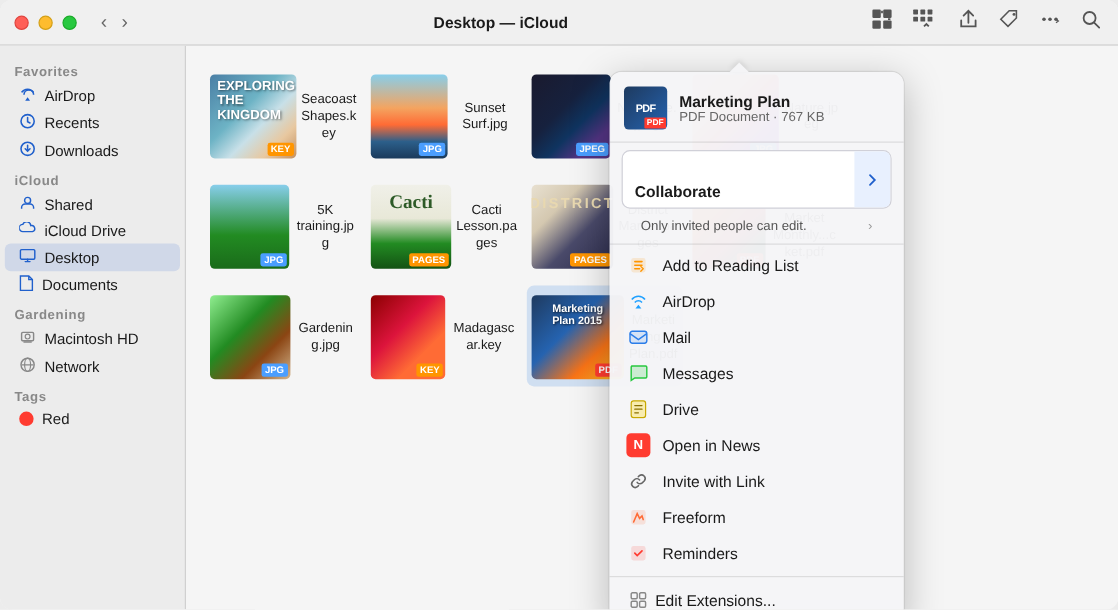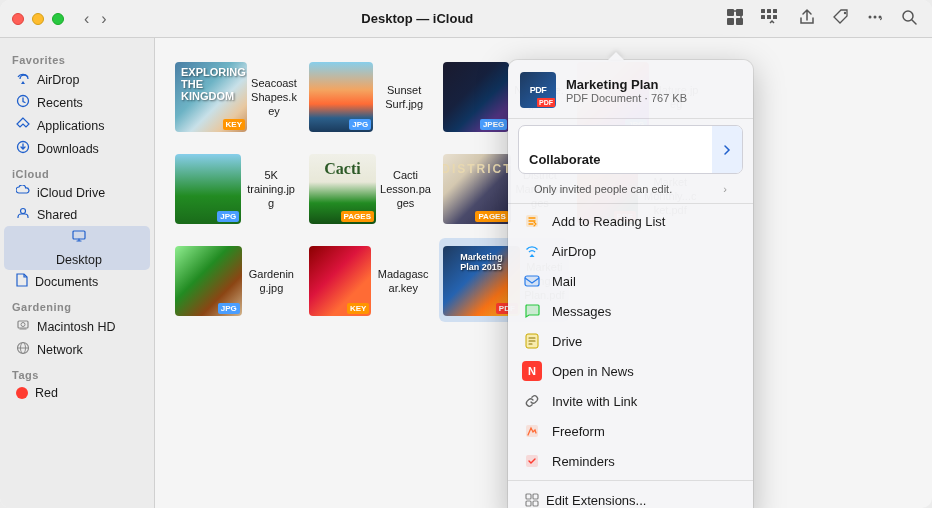--- a/index.html
+++ b/index.html
@@ -93,21 +93,21 @@
       display: flex;
       align-items: center;
       padding: 3px 8px 3px 12px;
       gap: 7px;
       cursor: pointer;
       border-radius: 5px;
       margin: 0 4px;
       font-size: 12.5px;
       color: #1a1a1a;
     }
-    .sidebar-item.active { background: #d0d8e8; flex-direction: column; }
+    .sidebar-item.active { background: #d0d8e8; }
     .sidebar-icon { font-size: 13px; flex-shrink: 0; }
     .sidebar-label { font-size: 12.5px; white-space: nowrap; overflow: hidden; text-overflow: ellipsis; }
 
     .tag-dot {
       width: 12px; height: 12px; border-radius: 50%; flex-shrink: 0;
     }
 
     
     .file-area {
       flex: 1;
@@ -390,52 +390,44 @@
           <svg width="14" height="14" viewBox="0 0 14 14" fill="none">
             <circle cx="7" cy="7" r="5.5" stroke="#2060cc" stroke-width="1.3" fill="none"></circle>
             <path d="M7 4v3.5l2 1" stroke="#2060cc" stroke-width="1.3" stroke-linecap="round"></path>
           </svg>
         </span>
         <span class="sidebar-label">Recents</span>
       </div>
       <div class="sidebar-item">
         <span class="sidebar-icon">
           <svg width="14" height="14" viewBox="0 0 14 14" fill="none">
-            <path d="M7 1L1 7l3 3 3-3 3 3 3-3z" stroke="#2060cc" stroke-width="1.2" fill="none"></path>
-          </svg>
-        </span>
-        <span class="sidebar-label">Applications</span>
-      </div>
-      <div class="sidebar-item">
-        <span class="sidebar-icon">
-          <svg width="14" height="14" viewBox="0 0 14 14" fill="none">
             <circle cx="7" cy="7" r="5.5" stroke="#2060cc" stroke-width="1.3" fill="none"></circle>
             <path d="M7 4v4M5 7l2 2 2-2" stroke="#2060cc" stroke-width="1.3" stroke-linecap="round"></path>
           </svg>
         </span>
         <span class="sidebar-label">Downloads</span>
       </div>
 
       <div class="sidebar-section-label">iCloud</div>
-      <div class="sidebar-item">
-        <span class="sidebar-icon">
-          <svg width="14" height="12" viewBox="0 0 14 12" fill="none">
-            <path d="M11 8H3a3 3 0 010-6 3.5 3.5 0 016.7 1A2.5 2.5 0 0111 8z" stroke="#2060cc" stroke-width="1.2" fill="none"></path>
-          </svg>
-        </span>
-        <span class="sidebar-label">iCloud Drive</span>
-      </div>
       <div class="sidebar-item">
         <span class="sidebar-icon">
           <svg width="14" height="14" viewBox="0 0 14 14" fill="none">
             <path d="M2 12v-1a3 3 0 013-3h4a3 3 0 013 3v1" stroke="#2060cc" stroke-width="1.2" fill="none"></path>
             <circle cx="7" cy="5" r="2.5" stroke="#2060cc" stroke-width="1.2" fill="none"></circle>
           </svg>
         </span>
         <span class="sidebar-label">Shared</span>
+      </div>
+      <div class="sidebar-item">
+        <span class="sidebar-icon">
+          <svg width="14" height="12" viewBox="0 0 14 12" fill="none">
+            <path d="M11 8H3a3 3 0 010-6 3.5 3.5 0 016.7 1A2.5 2.5 0 0111 8z" stroke="#2060cc" stroke-width="1.2" fill="none"></path>
+          </svg>
+        </span>
+        <span class="sidebar-label">iCloud Drive</span>
       </div>
       <div class="sidebar-item active">
         <span class="sidebar-icon">
           <svg width="14" height="14" viewBox="0 0 14 14" fill="none">
             <rect x="1" y="2" width="12" height="8" rx="1" stroke="#2060cc" stroke-width="1.2" fill="none"></rect>
             <path d="M5 12h4M7 10v2" stroke="#2060cc" stroke-width="1.2" stroke-linecap="round"></path>
           </svg>
         </span>
         <span class="sidebar-label">Desktop</span>
       </div>

